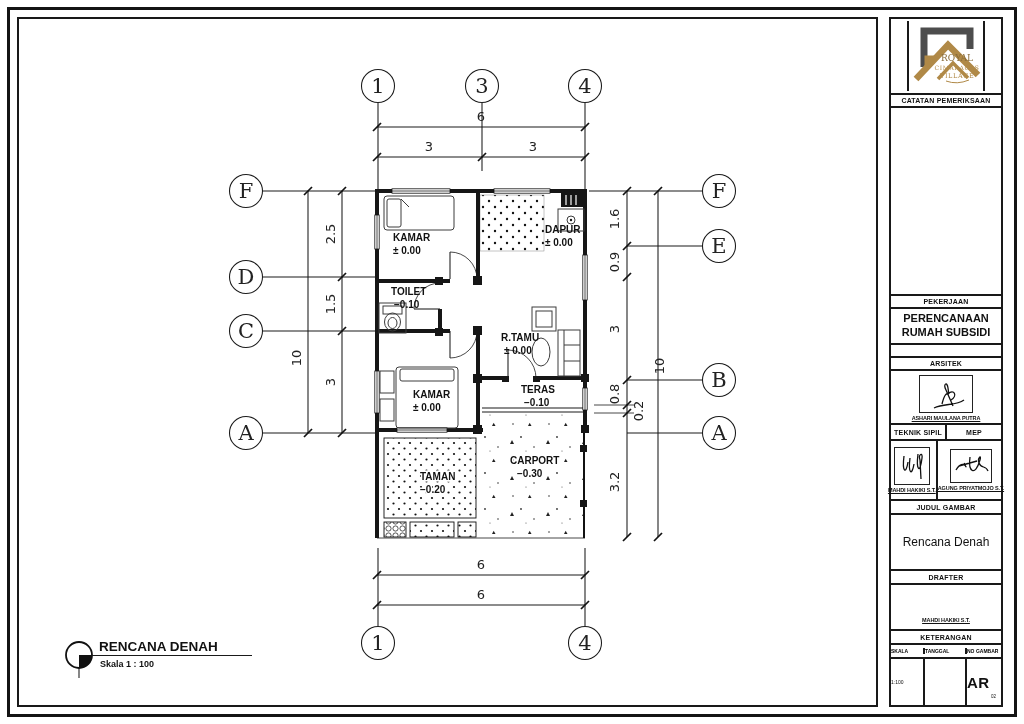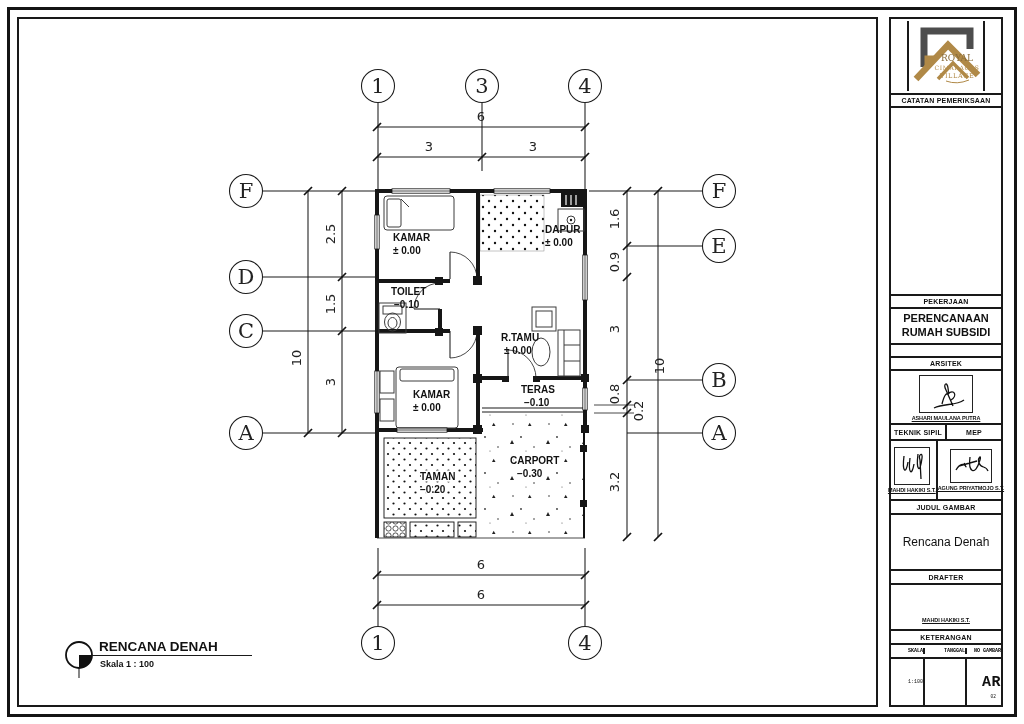--- a/index.html
+++ b/index.html
@@ -22,21 +22,21 @@
   .spacer-row{height:13px;}
   .sig-cell{height:54px;flex-direction:column;justify-content:flex-start;padding-top:4px;}
   .sigframe{border:1.5px solid #222;background:#fff;}
   .sig-name{font-size:5.5px;font-weight:bold;text-decoration:underline;color:#111;margin-top:2px;letter-spacing:-.1px;white-space:nowrap;}
   .split{display:flex;align-items:stretch;padding:0;}
   .split>div{flex:1;display:flex;flex-direction:column;align-items:center;justify-content:center;}
   .split>div:first-child{border-right:2px solid #191919;}
   .judul-val{height:56px;font-size:12px;color:#111;}
   .drafter-box{height:46px;flex-direction:column;justify-content:flex-end;padding-bottom:6px;}
   .ket-hdr{height:14px;padding:0;}
-  .ket-hdr>div,.ket-val>div{display:flex;align-items:center;justify-content:flex-end;box-sizing:border-box;font-family:Liberation Mono, monospace;}
+  .ket-hdr>div,.ket-val>div{display:flex;align-items:center;justify-content:flex-start;box-sizing:border-box;}
   .ket-hdr>div{font-size:5px;font-weight:bold;}
   .c1{width:34px;border-right:2px solid #191919;}
   .c2{width:42px;border-right:2px solid #191919;}
   .c3{flex:1;}
   .ket-val{flex:1 1 auto;border-bottom:none;padding:0;align-items:stretch;}
   .skala-val{font-size:5px;color:#111;}
   .ar-cell{position:relative;font-weight:bold;}
   .ar-code{font-size:15px;color:#111;letter-spacing:.5px;}
   .ar-num{position:absolute;right:5px;bottom:6px;font-size:4.5px;color:#111;font-weight:normal;}
 

